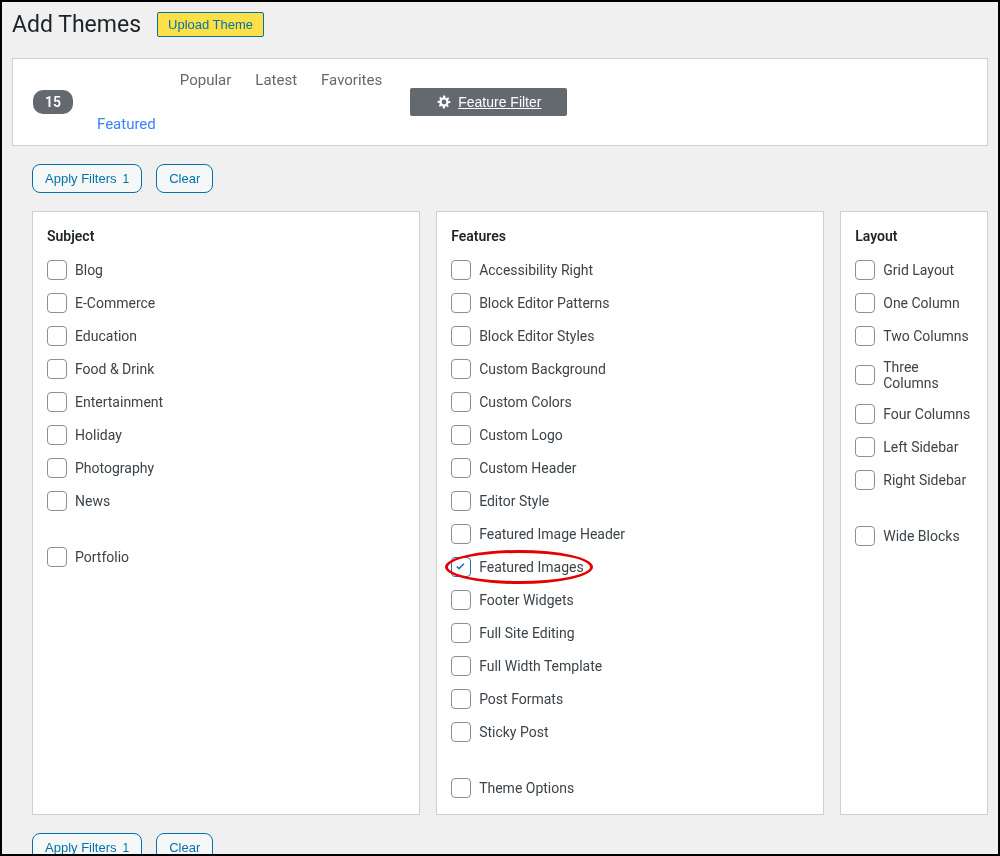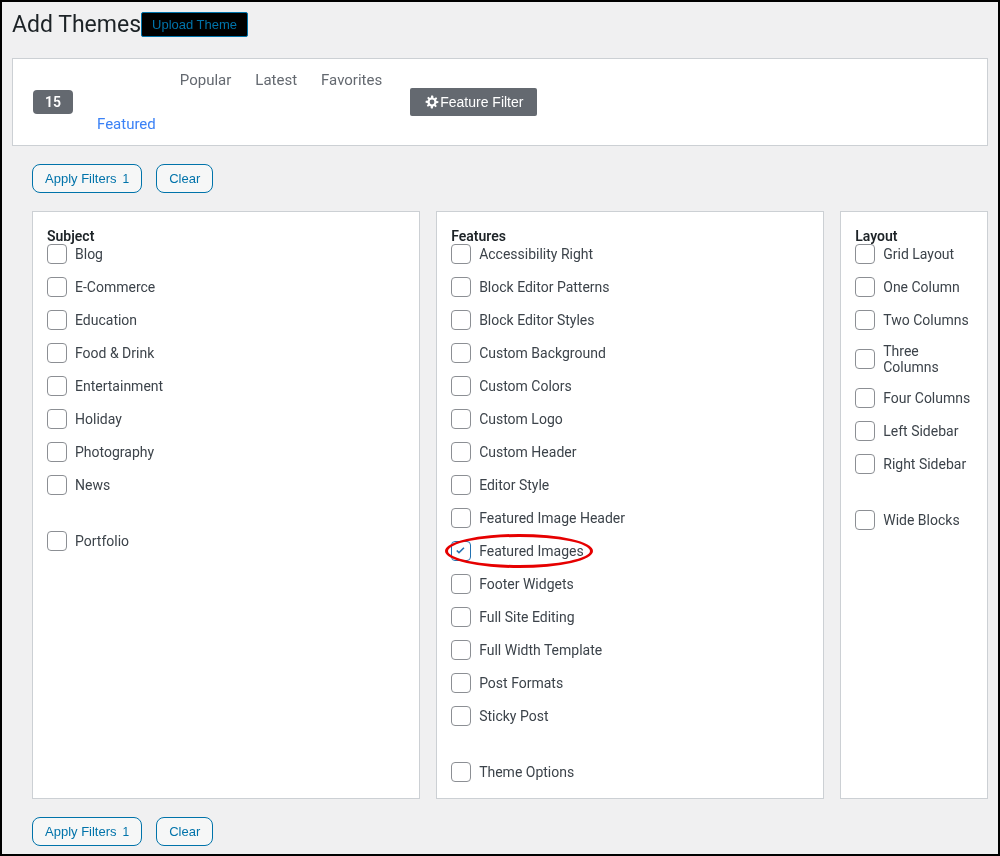--- a/index.html
+++ b/index.html
@@ -1,36 +1,36 @@
 <!DOCTYPE html>
 <html><head>
 <meta charset="utf-8">
 <style>
 * { box-sizing: border-box; margin: 0; padding: 0; }
 body { font-family: -apple-system, BlinkMacSystemFont, "Segoe UI", Roboto, sans-serif; background: #f0f0f1; color: #3c434a; font-size: 13px; }
 .wrap { background: #f0f0f1; border: 2px solid #000; width: 1000px; height: 856px; overflow: hidden; }
-.header { padding: 9px 10px 0 10px; display: flex; align-items: center; gap: 0; }
+.header { padding: 9px 10px 0 10px; display: flex; align-items: center; gap: 16px; }
 .header h1 { font-size: 23px; font-weight: 400; color: #1d2327; }
-.upload-btn { border: 1px solid #0073aa; color: #0073aa; background: #000000; padding: 4px 10px; font-size: 13px; cursor: pointer; border-radius: 2px; }
+.upload-btn { border: 1px solid #0073aa; color: #0073aa; background: #fde047; padding: 4px 10px; font-size: 13px; cursor: pointer; border-radius: 2px; }
 .filter-bar { background: #fff; border: 1px solid #ccd0d4; margin: 20px 10px 0 10px; padding: 12px 20px; display: flex; align-items: center; gap: 24px; }
-.count-badge { background: #646970; color: #fff; border-radius: 4px; padding: 4px 12px; font-size: 14px; font-weight: 600; }
+.count-badge { background: #646970; color: #fff; border-radius: 10px; padding: 4px 12px; font-size: 14px; font-weight: 600; }
 .filter-links { display: flex; gap: 24px; }
 .filter-link { color: #646970; cursor: pointer; font-size: 15px; }
 .filter-link.current { color: #3b82f6; font-weight: 400; margin-top: 44px; }
-.feature-filter-btn { background: #646970; color: #fff; border: none; padding: 6px 14px; font-size: 14px; cursor: pointer; display: flex; align-items: center; border-radius: 2px; margin-left: 4px; }
+.feature-filter-btn { background: #646970; color: #fff; border: none; padding: 6px 26px; font-size: 14px; cursor: pointer; display: flex; align-items: center; gap: 6px; border-radius: 2px; margin-left: 4px; text-decoration: underline; }
 .feature-filter-btn svg { width: 16px; height: 16px; fill: #fff; }
 .buttons-row { padding: 18px 10px 0 30px; display: flex; gap: 14px; }
 .btn { border: 1px solid #0073aa; color: #0073aa; background: #f6f7f7; padding: 6px 12px; font-size: 13px; cursor: pointer; border-radius: 8px; display: inline-flex; align-items: center; gap: 6px; }
 .btn .count { font-size: 12px; }
 .filters-container { display: flex; gap: 16px; padding: 18px 10px 0 30px; }
 .filter-group { border: 1px solid #ccd0d4; background: #fff; padding: 16px 14px; }
 .filter-group.subject { width: 395px; }
 .filter-group.features { width: 395px; }
 .filter-group.layout { width: 150px; }
-.filter-group h4 { font-size: 14px; font-weight: 600; color: #1d2327; }
+.filter-group h4 { font-size: 14px; font-weight: 600; color: #1d2327; margin-bottom: 16px; }
 .checkbox-item { display: flex; align-items: center; gap: 8px; margin-bottom: 13px; position: relative; }
 .checkbox-item:last-child { margin-bottom: 0; margin-top: 36px; }
 .checkbox { width: 20px; height: 20px; border: 1px solid #8c8f94; border-radius: 4px; background: #fff; display: flex; align-items: center; justify-content: center; cursor: pointer; flex-shrink: 0; }
 .checkbox.checked { background: #fff; border-color: #2271b1; }
 .checkbox.checked svg { width: 16px; height: 16px; }
 .checkbox-label { color: #3c434a; font-size: 14px; cursor: pointer; }
 .highlight-ellipse { position: absolute; border: 3px solid #e60000; border-radius: 50%; width: 148px; height: 34px; left: -6px; top: -7px; pointer-events: none; }
 </style>
 </head>
 <body>

